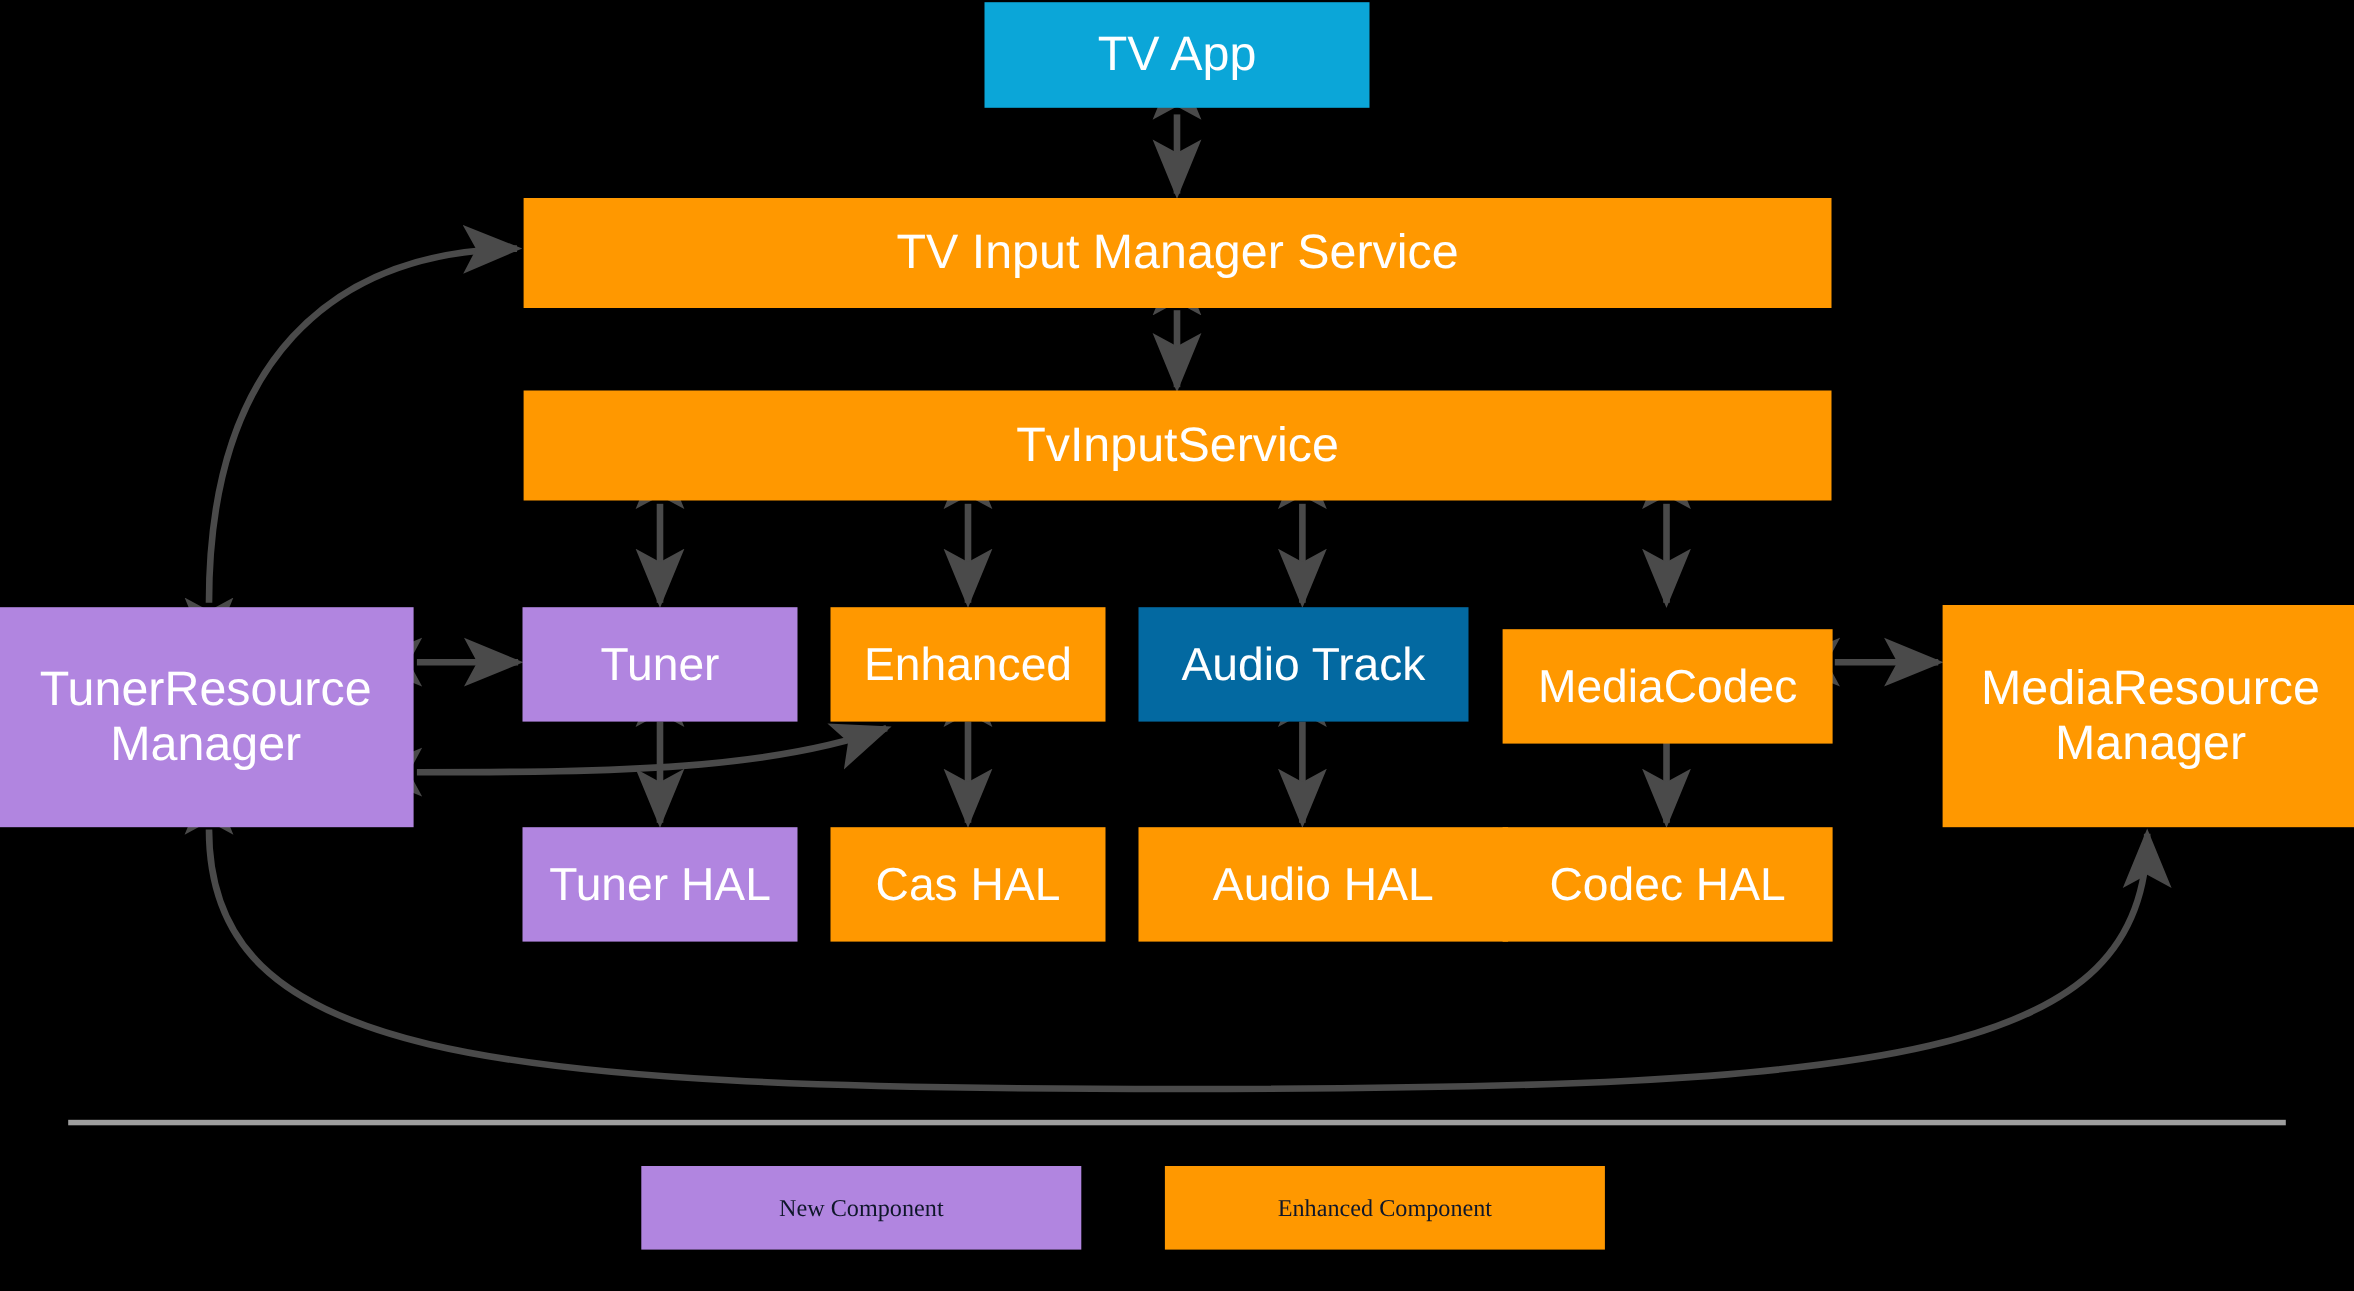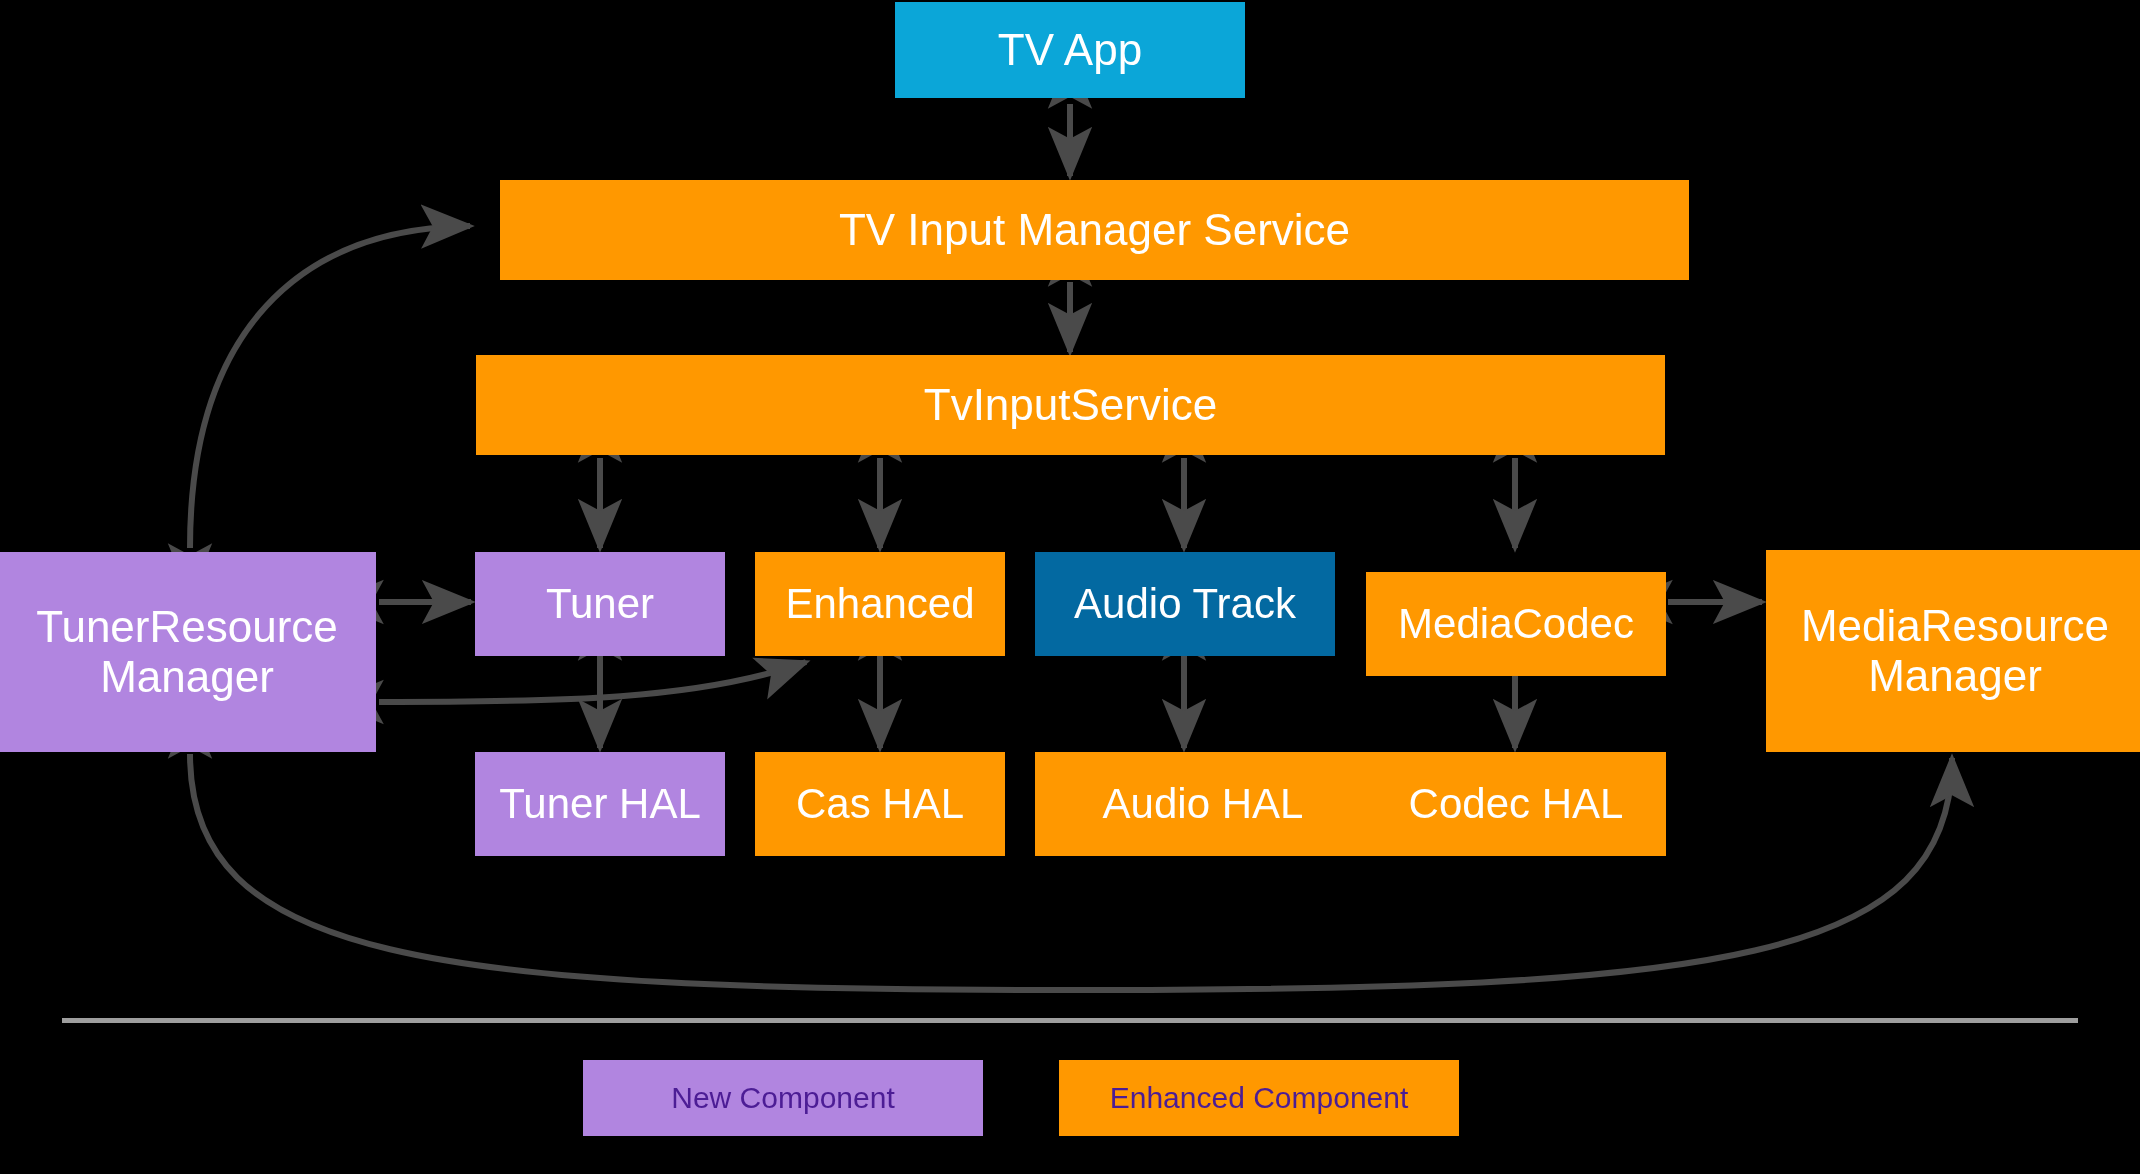--- a/index.html
+++ b/index.html
@@ -42,24 +42,25 @@
     display: block;
     white-space: pre-line;
   }
   .size-lg { font-size: 44px; }
   .size-md { font-size: 42px; }
   .legend-swatch {
     position: absolute;
     display: flex;
     align-items: center;
     justify-content: center;
-    color: #4c1d95;
-    font-size: 30px;
+    color: #0f172a;
+    font-size: 22px;
     box-sizing: border-box;
     z-index: 2;
+    font-family: Liberation Serif, serif;
   }
   #divider {
     position: absolute;
     background: #9e9e9e;
     z-index: 1;
   }
 </style>
 </head>
 <body>
 
@@ -106,21 +107,21 @@
       <path d="M 379 702 C 560 702 700 700 806 662"></path>
 
       <path d="M 190 754 C 190 960 430 990 1070 990 C 1720 990 1952 962 1952 758"></path>
     </g>
   </svg>
 
   <div class="node size-lg" style="left:895px; top:2px; width:350px; height:96px; background:#0ba6d8;">
     <span class="node-label">TV App</span>
   </div>
 
-  <div class="node size-lg" style="left:476px; top:180px; width:1189px; height:100px; background:#ff9800;margin-left:24px;">
+  <div class="node size-lg" style="left:476px; top:180px; width:1189px; height:100px; background:#ff9800;">
     <span class="node-label">TV Input Manager Service</span>
   </div>
 
   <div class="node size-lg" style="left:476px; top:355px; width:1189px; height:100px; background:#ff9800;">
     <span class="node-label">TvInputService</span>
   </div>
 
   <div class="node size-lg" style="left:-2px; top:552px; width:378px; height:200px; background:#b185e0;">
     <span class="node-label">TunerResource
 Manager</span>

